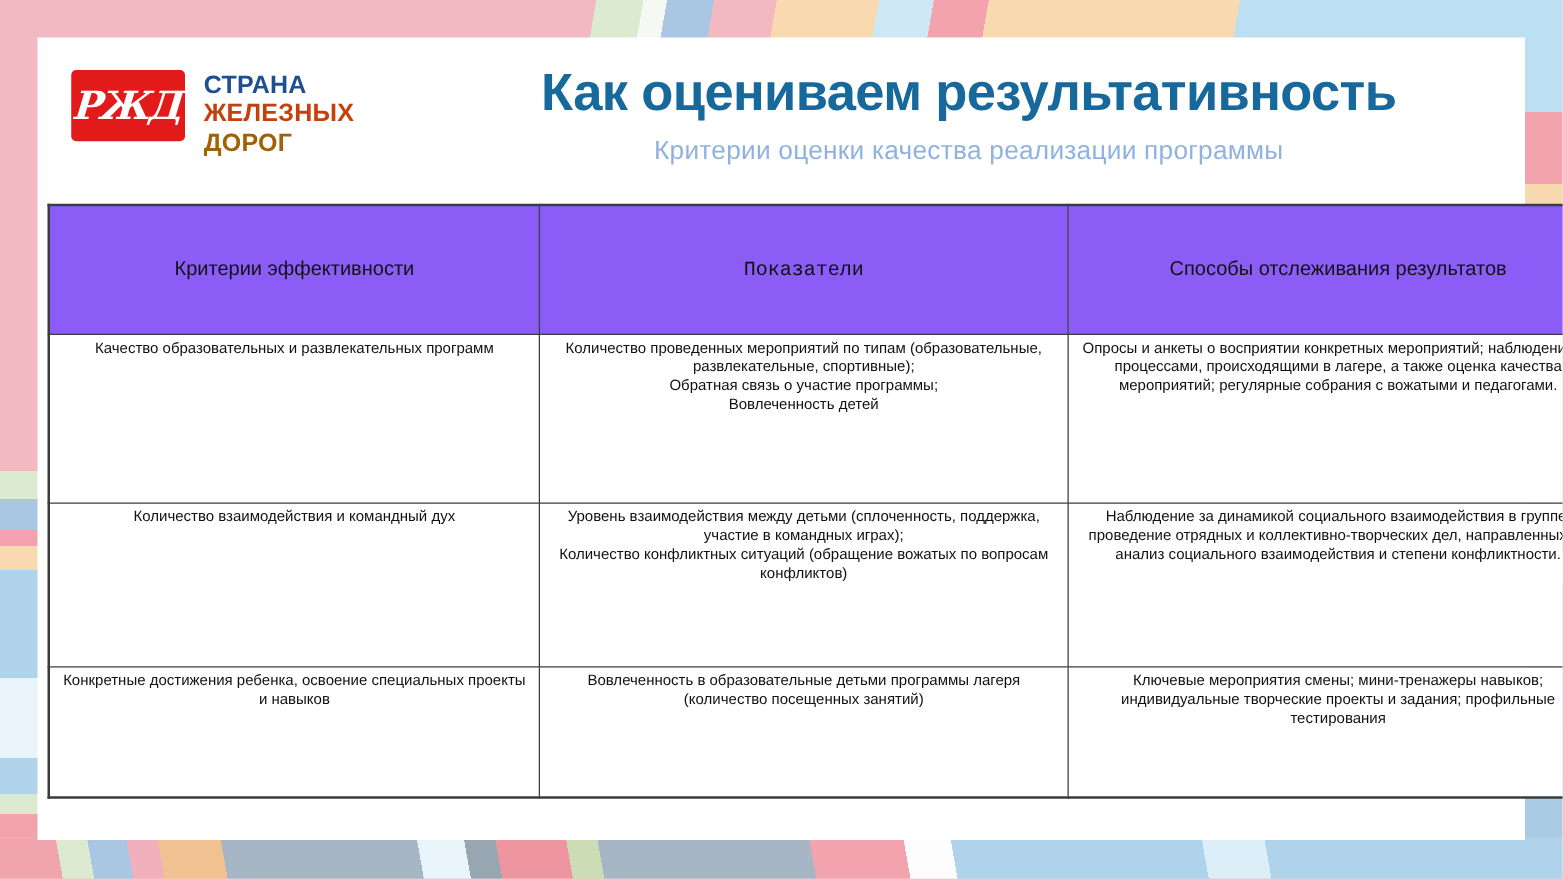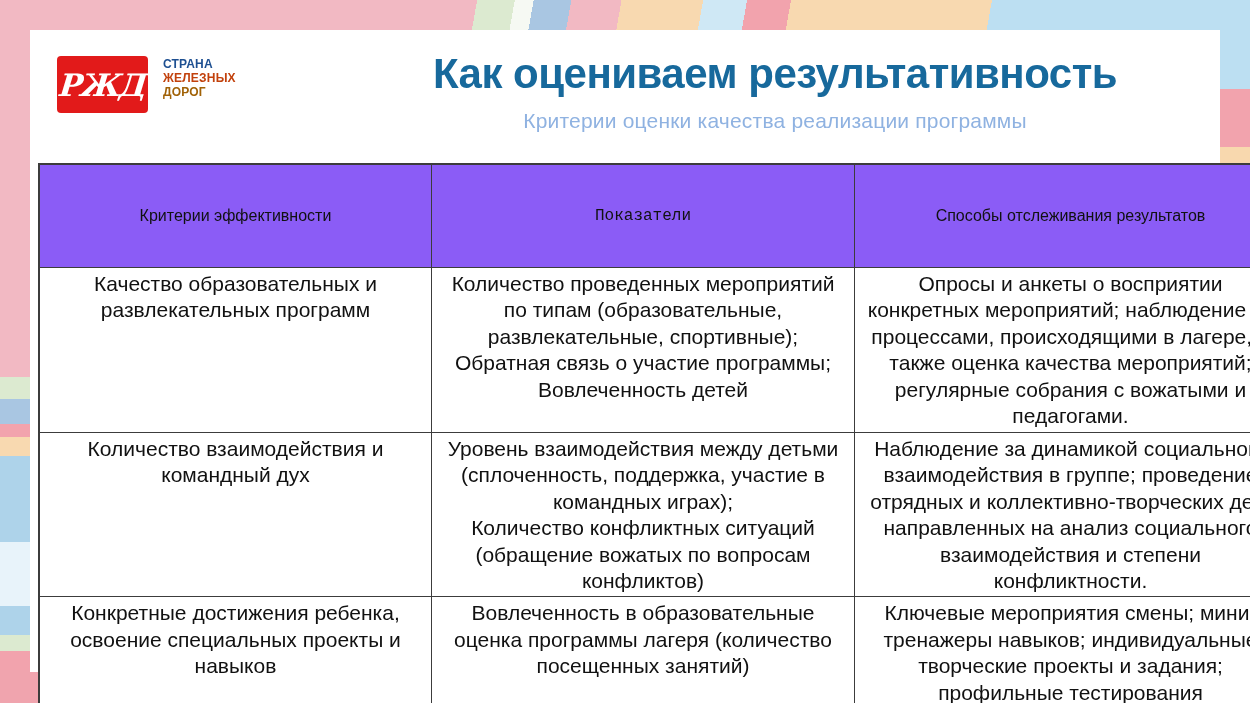--- a/index.html
+++ b/index.html
@@ -44,21 +44,21 @@
   }
   
   .logo-box{
     position:absolute;left:27px;top:26px;width:91px;height:57px;
     background:#e21a1a;border-radius:4px;display:flex;align-items:center;justify-content:center;
   }
   .logo-glyph{
     color:#ffffff;font-family:"DejaVu Serif",serif;font-style:italic;font-weight:bold;
     font-size:31px;letter-spacing:-2px;transform:skewX(-6deg);
   }
-  .brand-lines{position:absolute;left:133px;top:27px;font-weight:bold;font-size:12px;line-height:1.17;letter-spacing:.2px;}
+  .brand-lines{position:absolute;left:133px;top:27px;font-weight:bold;font-size:20px;line-height:1.17;letter-spacing:.2px;}
   .brand-l1{color:#1d4f91;}
   .brand-l2{color:#c2410c;}
   .brand-l3{color:#a16207;}
   
   .header-text{position:absolute;left:250px;top:20px;width:990px;text-align:center;}
   .page-title{color:#17699c;font-weight:bold;font-size:42px;line-height:1.15;letter-spacing:-.5px;}
   .page-subtitle{color:#8fb2e1;font-size:21px;margin-top:11px;letter-spacing:.2px;}
   
   .table-wrap{position:absolute;left:8px;top:133px;width:1172px;}
   table.results{
@@ -66,21 +66,21 @@
     border:2px solid #3c3c3c;
   }
   table.results th, table.results td{
     border:1px solid #3c3c3c;text-align:center;color:#111111;
   }
   table.results th{
     background:#8b5cf6;font-weight:400;font-size:16px;height:98px;vertical-align:middle;
     padding:2px 12px;
   }
   table.results td{
-    font-size:21px;line-height:1.26;vertical-align:top;padding:3px 10px 2px 10px;
+    font-size:12px;line-height:1.26;vertical-align:top;padding:3px 10px 2px 10px;
     white-space:pre-line;background:#ffffff;
   }
   .rh1{height:135px;} .rh2{height:131px;} .rh3{height:104px;}
   .c1{width:367px;} .c2{width:398px;font-family:Liberation Mono, monospace;} .c3{width:407px;}
 </style>
 </head>
 <body>
 
 <div class="edge edge-top"></div>
 <div class="edge edge-bottom"></div>
@@ -122,20 +122,20 @@
           <td>Опросы и анкеты о восприятии конкретных мероприятий; наблюдение за процессами, происходящими в лагере, а также оценка качества мероприятий; регулярные собрания с вожатыми и педагогами.</td>
         </tr>
         <tr class="rh2">
           <td>Количество взаимодействия и командный дух</td>
           <td>Уровень взаимодействия между детьми (сплоченность, поддержка, участие в командных играх);
 Количество конфликтных ситуаций (обращение вожатых по вопросам конфликтов)</td>
           <td>Наблюдение за динамикой социального взаимодействия в группе; проведение отрядных и коллективно-творческих дел, направленных на анализ социального взаимодействия и степени конфликтности.</td>
         </tr>
         <tr class="rh3">
           <td>Конкретные достижения ребенка, освоение специальных проекты и навыков</td>
-          <td>Вовлеченность в образовательные оценка программы лагеря (количество посещенных занятий)</td>
+          <td>Вовлеченность в образовательные детьми программы лагеря (количество посещенных занятий)</td>
           <td>Ключевые мероприятия смены; мини-тренажеры навыков; индивидуальные творческие проекты и задания; профильные тестирования</td>
         </tr>
       </tbody>
     </table>
   </div>
 
 </div>
 
 </body></html>

